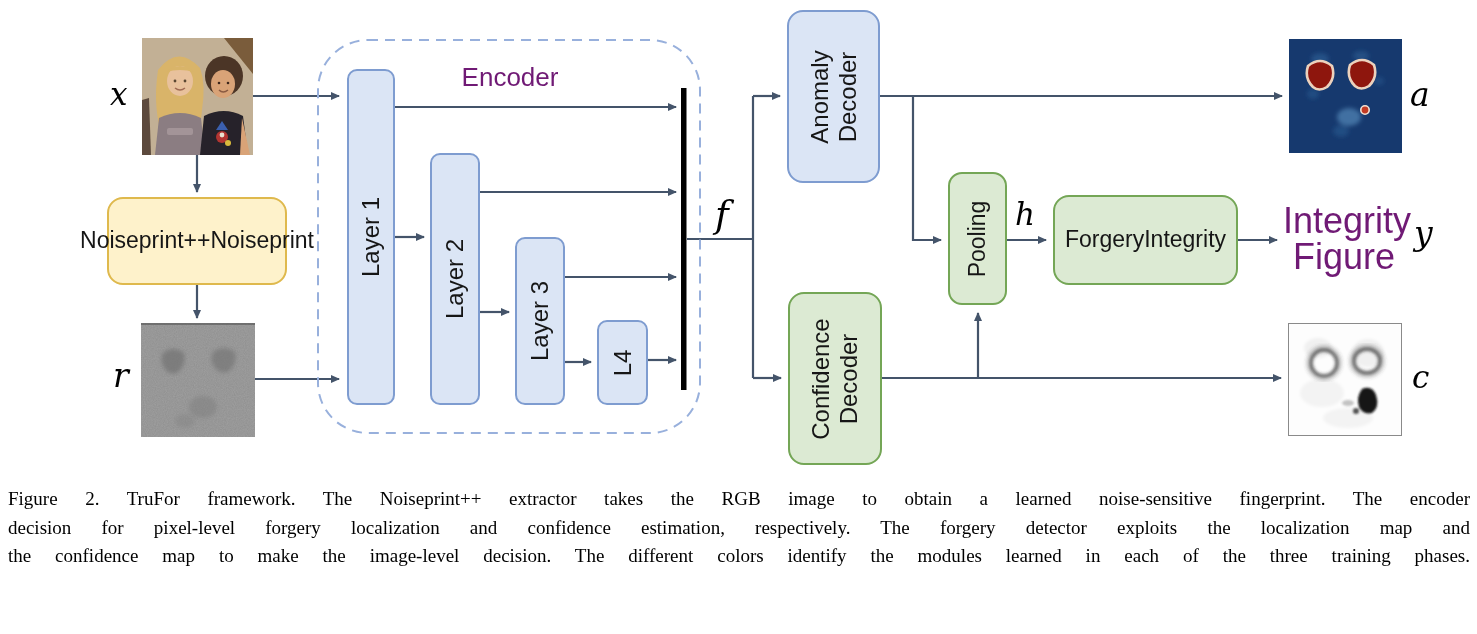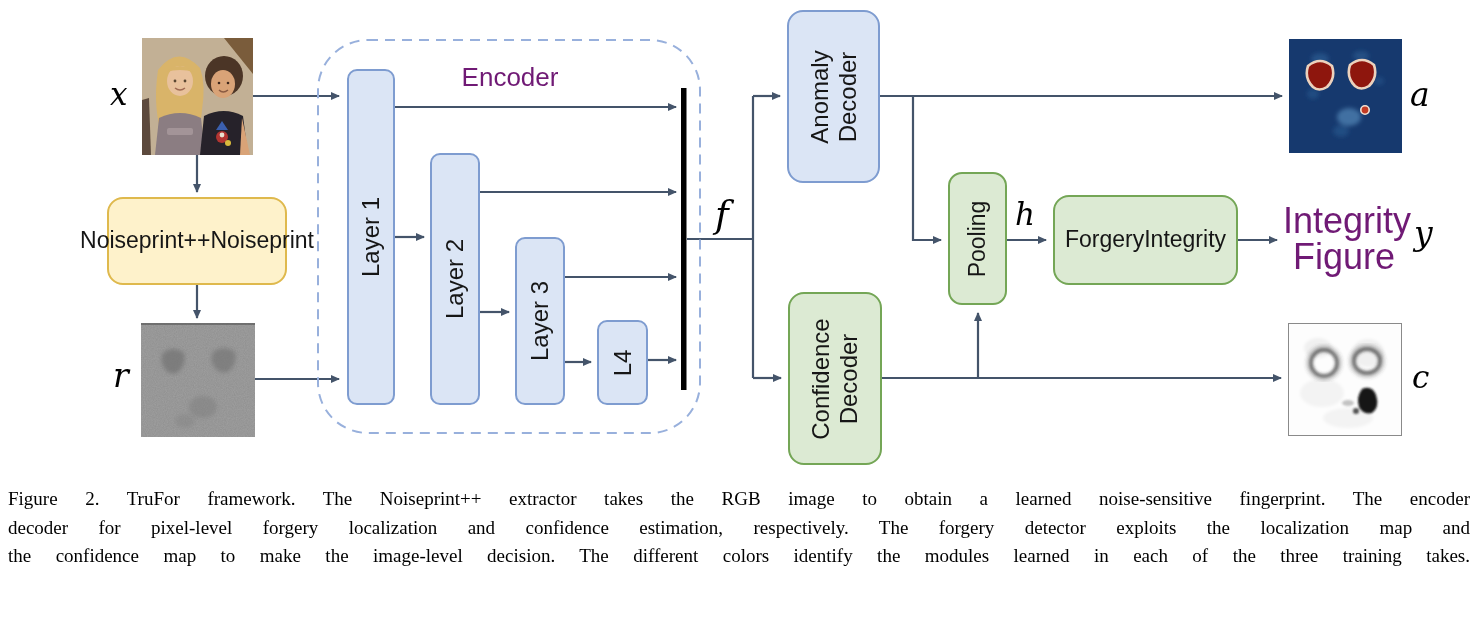--- a/index.html
+++ b/index.html
@@ -224,17 +224,17 @@
   <div class="mlabel" style="left:110px;top:76px;font-size:31px;">x</div>
   <div class="mlabel" style="left:113px;top:356px;font-size:33px;">r</div>
   <div class="mlabel" style="left:715px;top:193px;font-size:37px;">f</div>
   <div class="mlabel" style="left:1015px;top:196px;font-size:31px;">h</div>
   <div class="mlabel" style="left:1410px;top:75px;font-size:33px;">a</div>
   <div class="mlabel" style="left:1412px;top:359px;font-size:31px;">c</div>
   <div class="mlabel" style="left:1414px;top:214px;font-size:33px;">y</div>
 
   <div class="caption">
     <div class="cap-line">Figure 2. TruFor framework. The Noiseprint++ extractor takes the RGB image to obtain a learned noise-sensitive fingerprint. The encoder</div>
-    <div class="cap-line">decoder for pixel-level forgery localization and confidence estimation, respectively. The forgery detector exploits the localization map and</div>
-    <div class="cap-line">the confidence map to make the image-level decision. The different colors identify the modules learned in each of the three training takes.</div>
+    <div class="cap-line">decision for pixel-level forgery localization and confidence estimation, respectively. The forgery detector exploits the localization map and</div>
+    <div class="cap-line">the confidence map to make the image-level decision. The different colors identify the modules learned in each of the three training phases.</div>
   </div>
 
 </div>
 
 </body></html>

